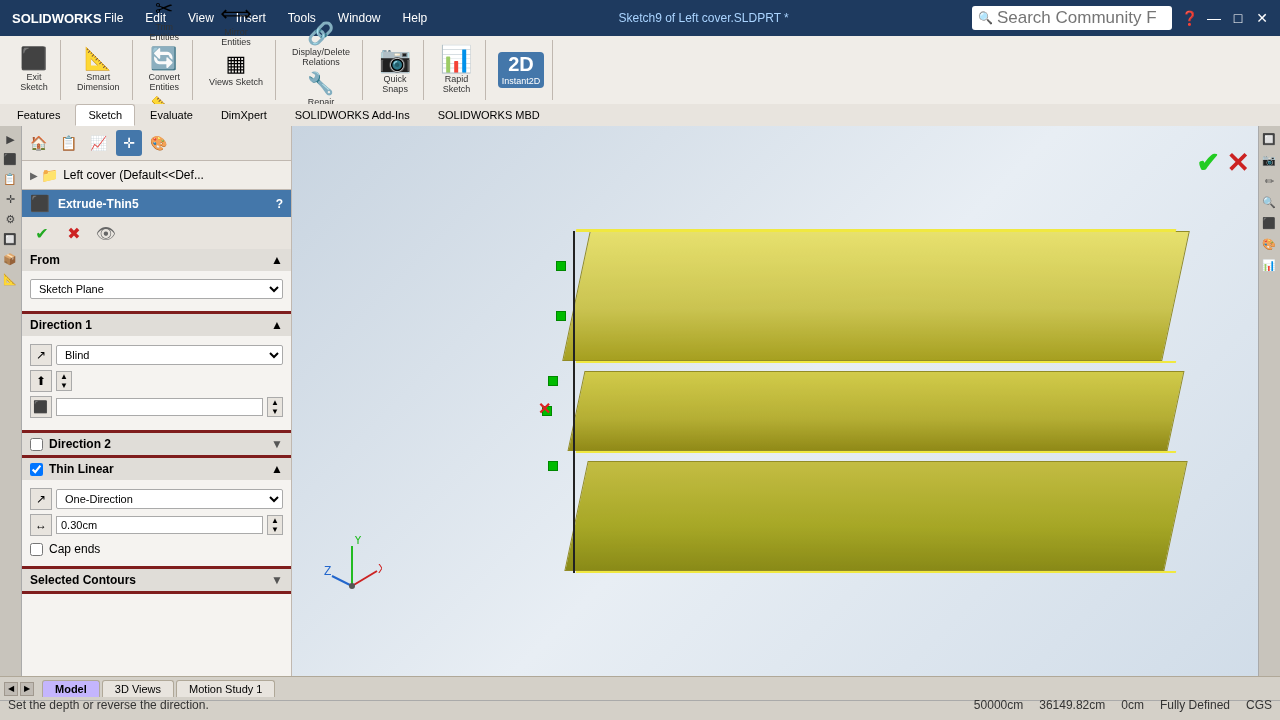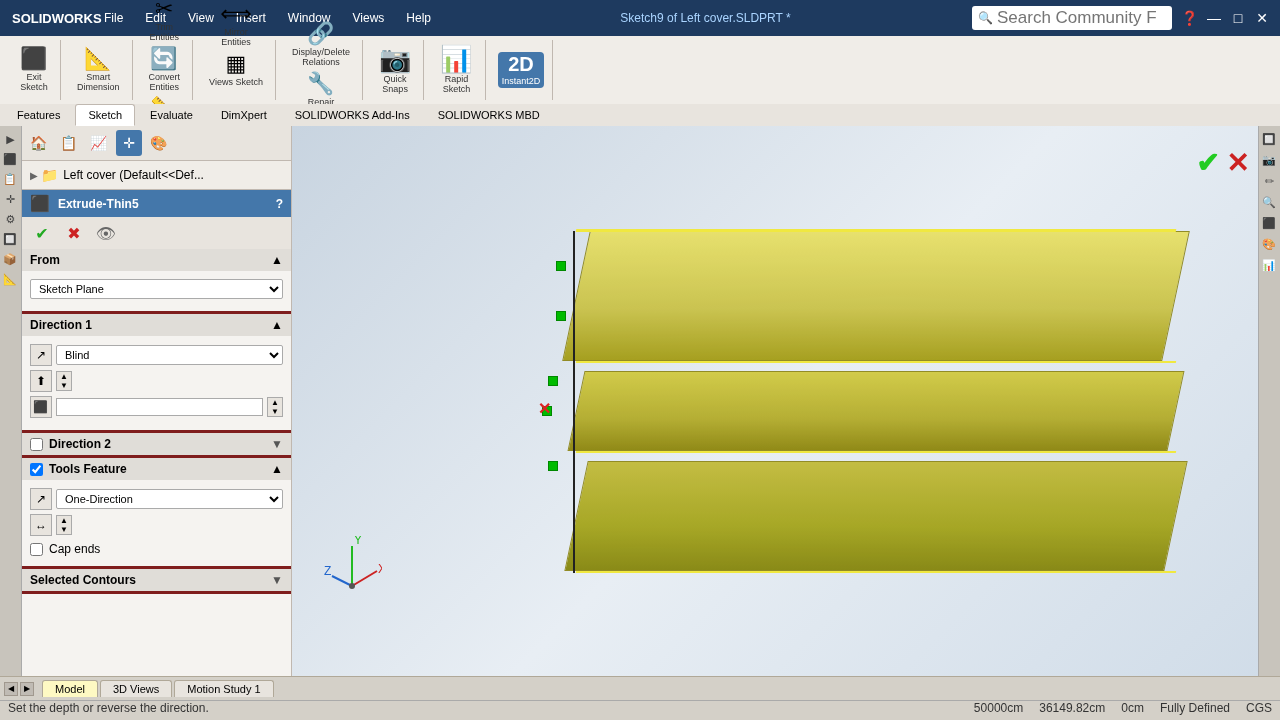--- a/index.html
+++ b/index.html
@@ -296,22 +296,22 @@
       left: 30px;
       width: 60px; height: 60px;
     }
 
     
     #statusbar {
       background: #d4d0c8;
       border-top: 1px solid #aaa;
       height: 20px;
       display: flex;
-      align-items: flex-start;
-      padding: 0 8px;
+      align-items: flex-end;
+      padding: 8px 8px;
       gap: 2px;
       font-size: 10px;
       color: #333;
     }
     .status-msg { flex: 1; }
     .status-coords { display: flex; gap: 16px; }
 
     
     #bottom-tabs {
       background: #d4d0c8;
@@ -325,22 +325,22 @@
       padding: 2px 12px;
       font-size: 11px;
       cursor: pointer;
       background: #e8e4de;
       border: 1px solid #b0a898;
       border-bottom: none;
       margin-right: 2px;
       border-radius: 3px 3px 0 0;
     }
     .bottom-tab.active {
-      background: #fef9c3;
-      font-weight: normal;
+      background: #c4b5fd;
+      font-weight: bold;
     }
     .bottom-nav-btns { display: flex; gap: 2px; margin-right: 8px; }
     .bnb {
       width: 14px; height: 14px;
       background: #c0bbb4;
       border: 1px solid #a0988e;
       display: flex; align-items: center; justify-content: center;
       font-size: 8px; cursor: pointer;
     }
 
@@ -370,22 +370,22 @@
 <div id="titlebar">
   <div id="sw-logo">
     <div class="sw-logo-red"></div>
     <span class="sw-logo-text">SOLIDWORKS</span>
   </div>
   <div class="menu-bar">
     <span class="menu-item">File</span>
     <span class="menu-item">Edit</span>
     <span class="menu-item">View</span>
     <span class="menu-item">Insert</span>
+    <span class="menu-item">Tools</span>
     <span class="menu-item">Window</span>
-    <span class="menu-item">Views</span>
     <span class="menu-item">Help</span>
   </div>
   <div style="flex:1"></div>
   <span class="title-center">Sketch9 of Left cover.SLDPRT *</span>
   <div style="flex:1"></div>
   <div class="search-box">
     <span style="color:#888;font-size:12px">🔍</span>
     <input type="text" placeholder="Search Community Forum" style="">
   </div>
   <div class="win-controls">
@@ -586,35 +586,36 @@
             <span>Direction 2</span>
           </div>
           <span class="section-collapsed">▼</span>
         </div>
       </div>
 
       <div class="pm-section">
         <div class="pm-section-header">
           <div style="display:flex;align-items:center;gap:6px">
             <input type="checkbox" checked="" style="">
-            <span>Tools Feature</span>
+            <span>Thin Linear</span>
           </div>
           <span>▲</span>
         </div>
         <div class="pm-section-content">
 
           <div class="pm-row">
             <div class="pm-icon-btn">↗</div>
             <select class="pm-select">
               <option>One-Direction</option>
             </select>
           </div>
 
           <div class="pm-row">
             <div class="pm-icon-btn">↔</div>
+            <input type="text" class="pm-input" value="0.30cm" style="">
             <div class="pm-spin-btn">
               <div class="pm-spin-up">▲</div>
               <div class="pm-spin-down">▼</div>
             </div>
           </div>
 
           <div class="pm-checkbox-row">
             <input type="checkbox" style="">
             <span>Cap ends</span>
           </div>

